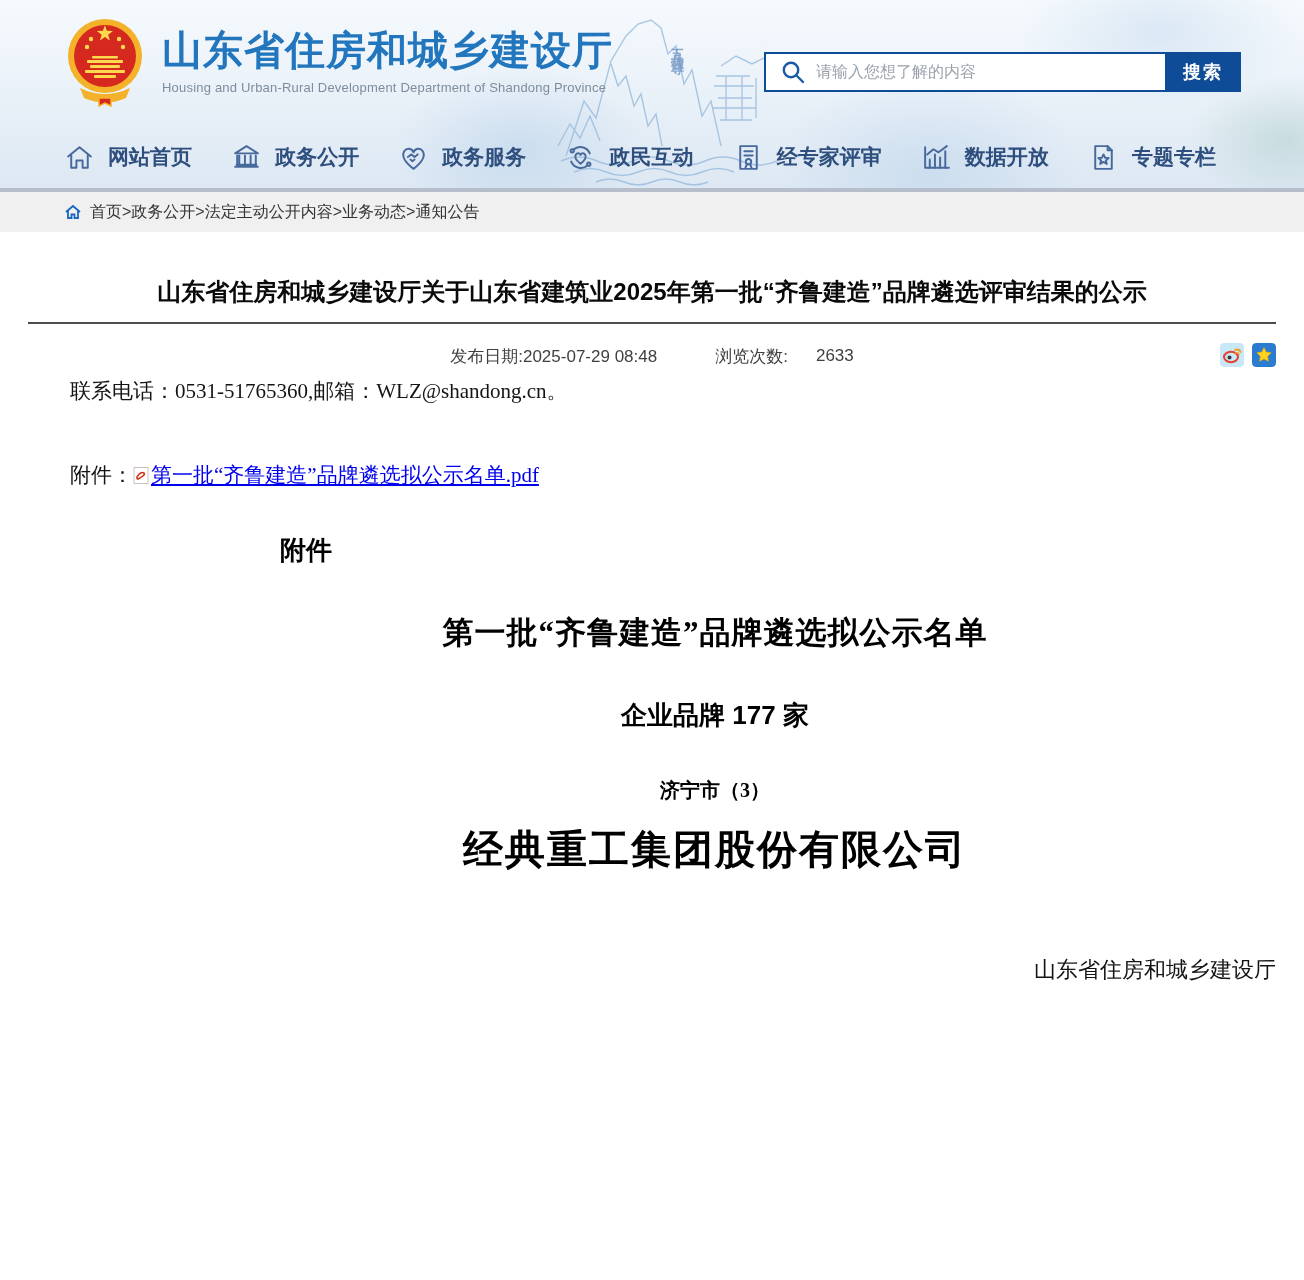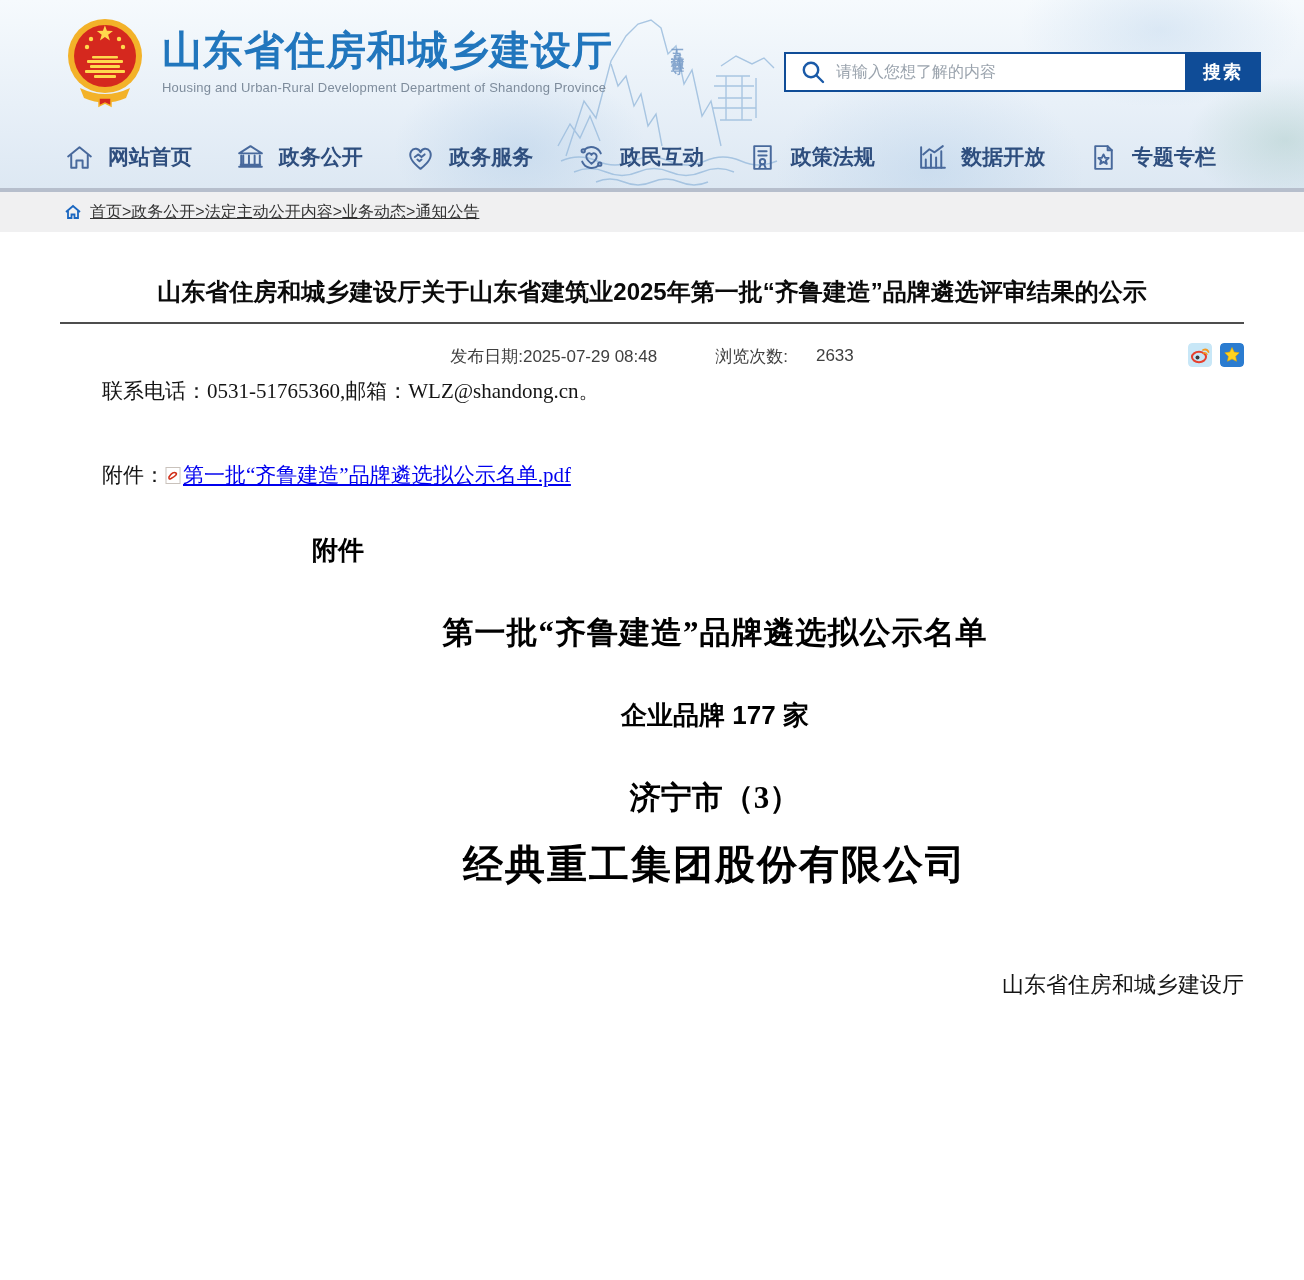--- a/index.html
+++ b/index.html
@@ -26,21 +26,21 @@
   .emblem { width:82px; height:94px; }
   .site-titles { margin-left:16px; }
   .site-title { font-size:40px; font-weight:bold; color:#2176bd; letter-spacing:1px; line-height:1.15; }
   .site-subtitle { font-size:13px; color:#7e8c9c; margin-top:7px; letter-spacing:.2px; }
 
   .mountain-deco { position:absolute; left:556px; top:6px; width:238px; height:182px; opacity:.85; pointer-events:none; }
   .mountain-text { position:absolute; left:668px; top:38px; writing-mode:vertical-rl; font-size:13px;
     color:#6f95c4; letter-spacing:4px; font-weight:bold; opacity:.8; pointer-events:none; }
 
   .search-box {
-    position:absolute; left:784px; top:52px; width:477px; height:40px;
+    position:absolute; left:764px; top:52px; width:477px; height:40px;
     display:flex; align-items:stretch; background:#fff; border:2px solid #0f4c97;
   }
   .search-icon-wrap { display:flex; align-items:center; padding-left:14px; padding-right:10px; }
   .search-input { flex:1; border:none; outline:none; font-size:16px; color:#333; background:transparent; }
   .search-input::placeholder { color:#9aa3ad; }
   .search-btn {
     width:76px; margin:-2px -2px -2px 0; border:none; background:#0f4c97; color:#fff;
     font-size:18px; font-weight:bold; cursor:pointer; letter-spacing:2px;
     font-family:"Liberation Sans", sans-serif;
   }
@@ -54,24 +54,24 @@
   .nav-item { display:flex; align-items:center; gap:13px; cursor:pointer; }
   .nav-item svg { width:31px; height:31px; stroke:#48699c; fill:none; stroke-width:1.9; stroke-linecap:round; stroke-linejoin:round; }
   .nav-label { font-size:21px; font-weight:bold; color:#2e4e7e; }
 
   
   .breadcrumb {
     height:40px; background:#f0f0f1; display:flex; align-items:center; padding-left:64px;
     font-size:16px; color:#333;
   }
   .crumb-home { width:18px; height:16px; margin-right:8px; }
-  .breadcrumb-path { cursor:pointer;text-decoration:underline; }
-
-  
-  .content { padding:0 60px; background:#fff; }
+  .breadcrumb-path { cursor:pointer; }
+
+  
+  .content { padding:0 28px; background:#fff; }
   .article-title { margin-top:44px; text-align:center; font-size:24px; font-weight:bold; color:#0a0a0a; }
   .title-rule { margin-top:14px; border:none; border-top:2px solid #4d4d4d; }
 
   .meta-row { position:relative; margin-top:18px; height:28px; display:flex; justify-content:center; align-items:center; font-size:17px; color:#404040; }
   .meta-date { }
   .meta-views-label { margin-left:58px; }
   .meta-views-count { margin-left:28px; }
   .share-icons { position:absolute; right:0; top:1px; display:flex; gap:8px; }
   .share-icons svg { width:24px; height:24px; cursor:pointer; border-radius:4px; }
 
@@ -83,21 +83,21 @@
   .attachment-row { margin-top:48px; font-family:"Liberation Serif", serif; font-size:21px; color:#141414; text-indent:2em; }
   .pdf-icon { width:17px; height:17px; vertical-align:-2px; margin-right:1px; }
   .attachment-link { color:#0000ee; text-decoration:underline; cursor:pointer; }
 
   
   .preview { font-family:"Liberation Serif", serif; color:#000; }
   .preview-label { margin-top:44px; margin-left:252px; font-size:26px; font-weight:bold; font-family:"Liberation Sans", sans-serif; }
   .preview-center { margin-left:126px; text-align:center; }
   .preview-title { margin-top:44px; font-size:31px; font-weight:bold; letter-spacing:1px; }
   .preview-count { margin-top:44px; font-size:26px; font-weight:bold; font-family:"Liberation Sans", sans-serif; }
-  .preview-city { margin-top:44px; font-size:31px; font-weight:bold; }
+  .preview-city { margin-top:44px; font-size:20px; font-weight:bold; }
   .preview-company { margin-top:18px; font-size:40px; font-weight:bold; letter-spacing:2px; }
 
   .sign-block { font-family:"Liberation Serif", serif; color:#141414; text-align:right; }
   .sign-name { margin-top:78px; font-size:22px; }
 </style>
 </head>
 <body>
 
 <div class="page">
 
@@ -188,21 +188,21 @@
           </svg>
         <span class="nav-label">政民互动</span>
       </div>
       <div class="nav-item">
         <svg viewBox="0 0 30 30">
             <path d="M7 4 H23 V26 H7 Z"></path>
             <path d="M11 9 H19 M11 13 H19"></path>
             <circle cx="15" cy="19" r="2.6"></circle>
             <path d="M13.5 21.5 L12 25 M16.5 21.5 L18 25"></path>
           </svg>
-        <span class="nav-label">政策法规</span>
+        <span class="nav-label">经专家评审</span>
       </div>
       <div class="nav-item">
         <svg viewBox="0 0 30 30">
             <path d="M4 5 V25 H27"></path>
             <path d="M8.5 25 V17 M13.5 25 V12 M18.5 25 V15 M23.5 25 V9"></path>
             <path d="M6 12 L12 7 L17 10 L25 4"></path>
           </svg>
         <span class="nav-label">数据开放</span>
       </div>
       <div class="nav-item">

